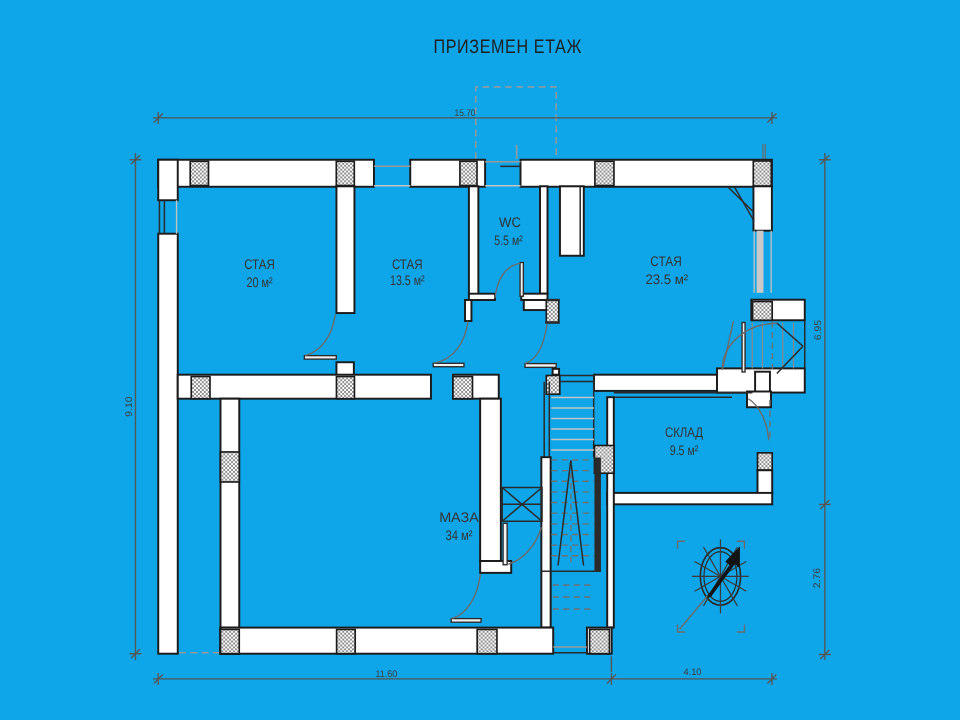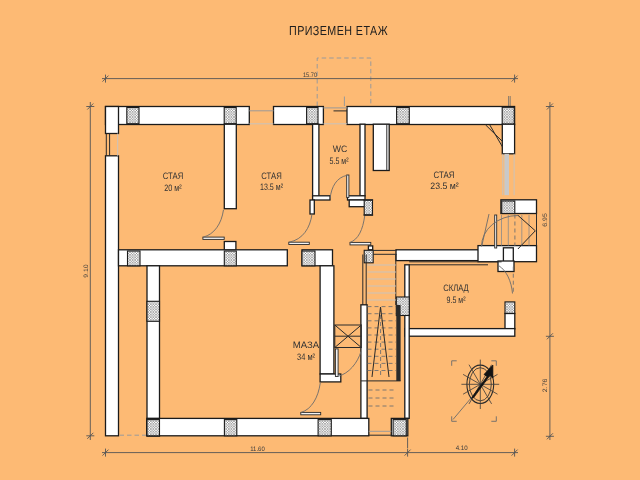--- a/index.html
+++ b/index.html
@@ -1,16 +1,16 @@
 <!DOCTYPE html>
 <html><head>
 <meta charset="utf-8">
 <style>
 html,body{margin:0;padding:0;background:#fff;-webkit-font-smoothing:antialiased;text-rendering:geometricPrecision;}
-#pg{width:640px;height:480px;position:relative;background:#fdba74;overflow:hidden;}
+#pg{width:640px;height:480px;position:relative;background:#0ea5e9;overflow:hidden;}
 svg{position:absolute;left:0;top:0;}
 .w{fill:#fff;stroke:#1b1b1b;stroke-width:1.3;}
 .h{fill:url(#hx);stroke:#1b1b1b;stroke-width:1.1;}
 .tl{stroke:#2a2a2a;stroke-width:1;fill:none;}
 .t2{stroke:#2a2a2a;stroke-width:1.6;fill:none;}
 .gl{stroke:#9a9a9a;stroke-width:1;fill:none;}
 .ll{stroke:#c4c4c4;stroke-width:0.9;fill:none;}
 .ar{stroke:#6b6b6b;stroke-width:0.9;fill:none;}
 .lf{fill:#f2f2f2;stroke:#2a2a2a;stroke-width:0.9;}
 .dm{stroke:#555;stroke-width:0.9;fill:none;}

